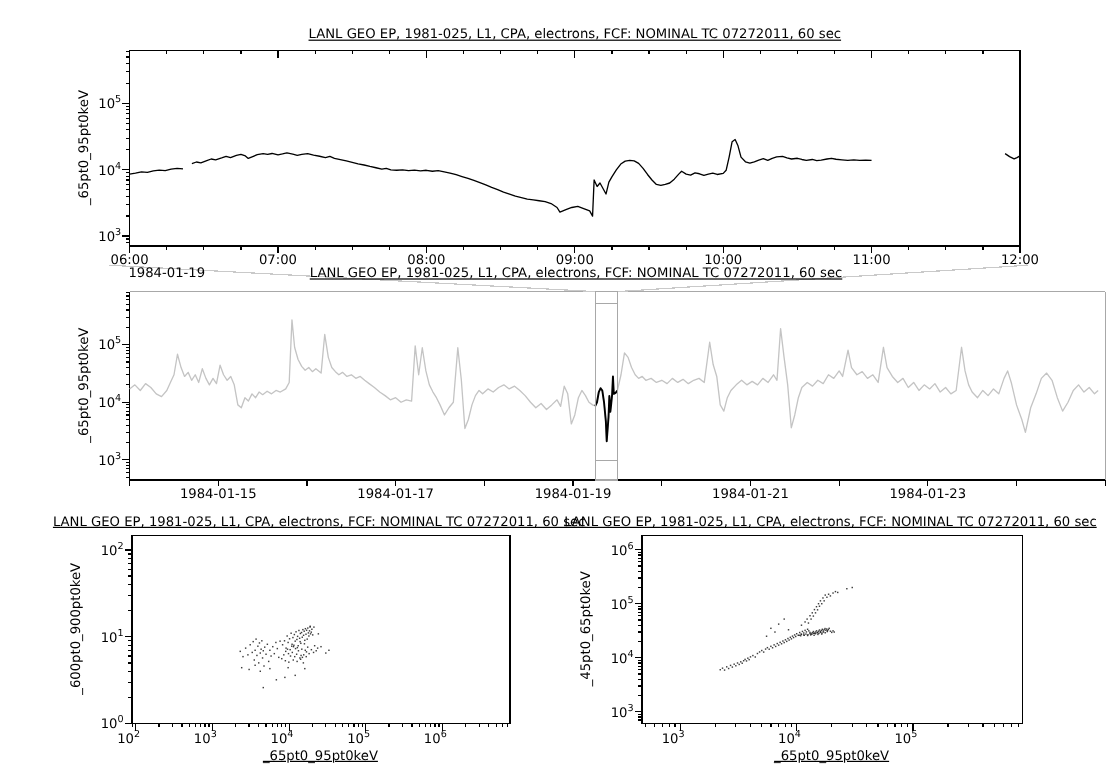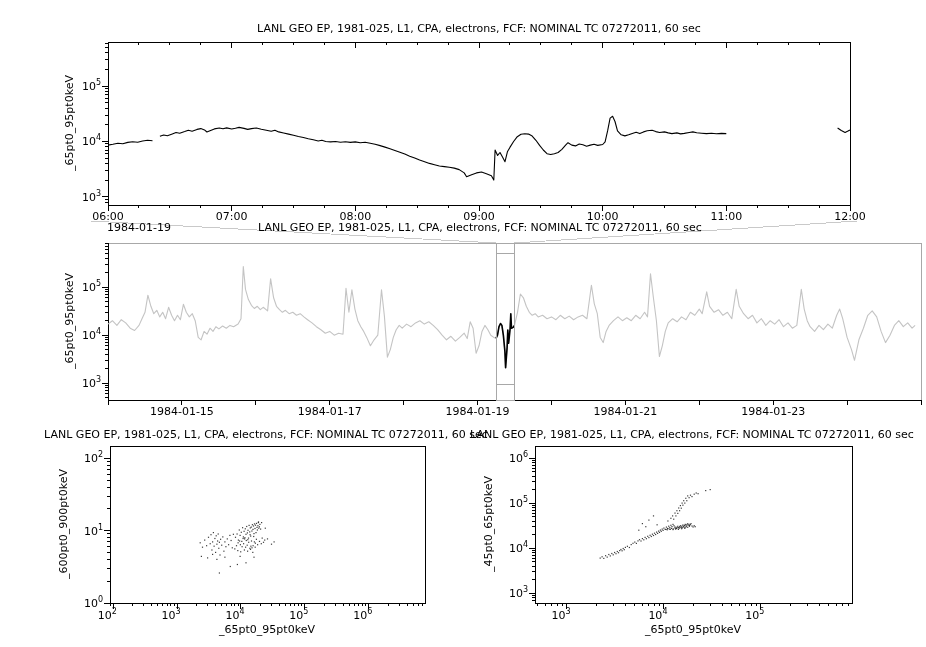--- a/index.html
+++ b/index.html
@@ -1,20 +1,20 @@
 <!DOCTYPE html>
 <html><head>
 <meta charset="utf-8">
 <style>
   html,body{margin:0;padding:0;background:#fff;}
   #page{position:relative;width:926px;height:647px;background:#ffffff;overflow:hidden;
         font-family:"DejaVu Sans","Liberation Sans",sans-serif;color:#000;}
   #charts{position:absolute;left:0;top:0;}
   .t{position:absolute;font-size:11px;line-height:12px;white-space:nowrap;color:#000;}
-  .ctr{transform:translateX(-50%);}
+  .ctr{transform:translateX(-50%);text-decoration:underline;}
   .rot{transform:translate(-50%,-50%) rotate(-90deg);}
   svg text{font-family:"DejaVu Sans","Liberation Sans",sans-serif;fill:#000;}
 </style>
 </head>
 <body>
 
 <div id="page">
   <svg id="charts" width="926" height="647">
       <rect x="108" y="42" width="742" height="163" fill="#fff" stroke="none"></rect>
       <rect x="108" y="42" width="742" height="163" fill="none" stroke="#000000" shape-rendering="crispEdges"></rect>

